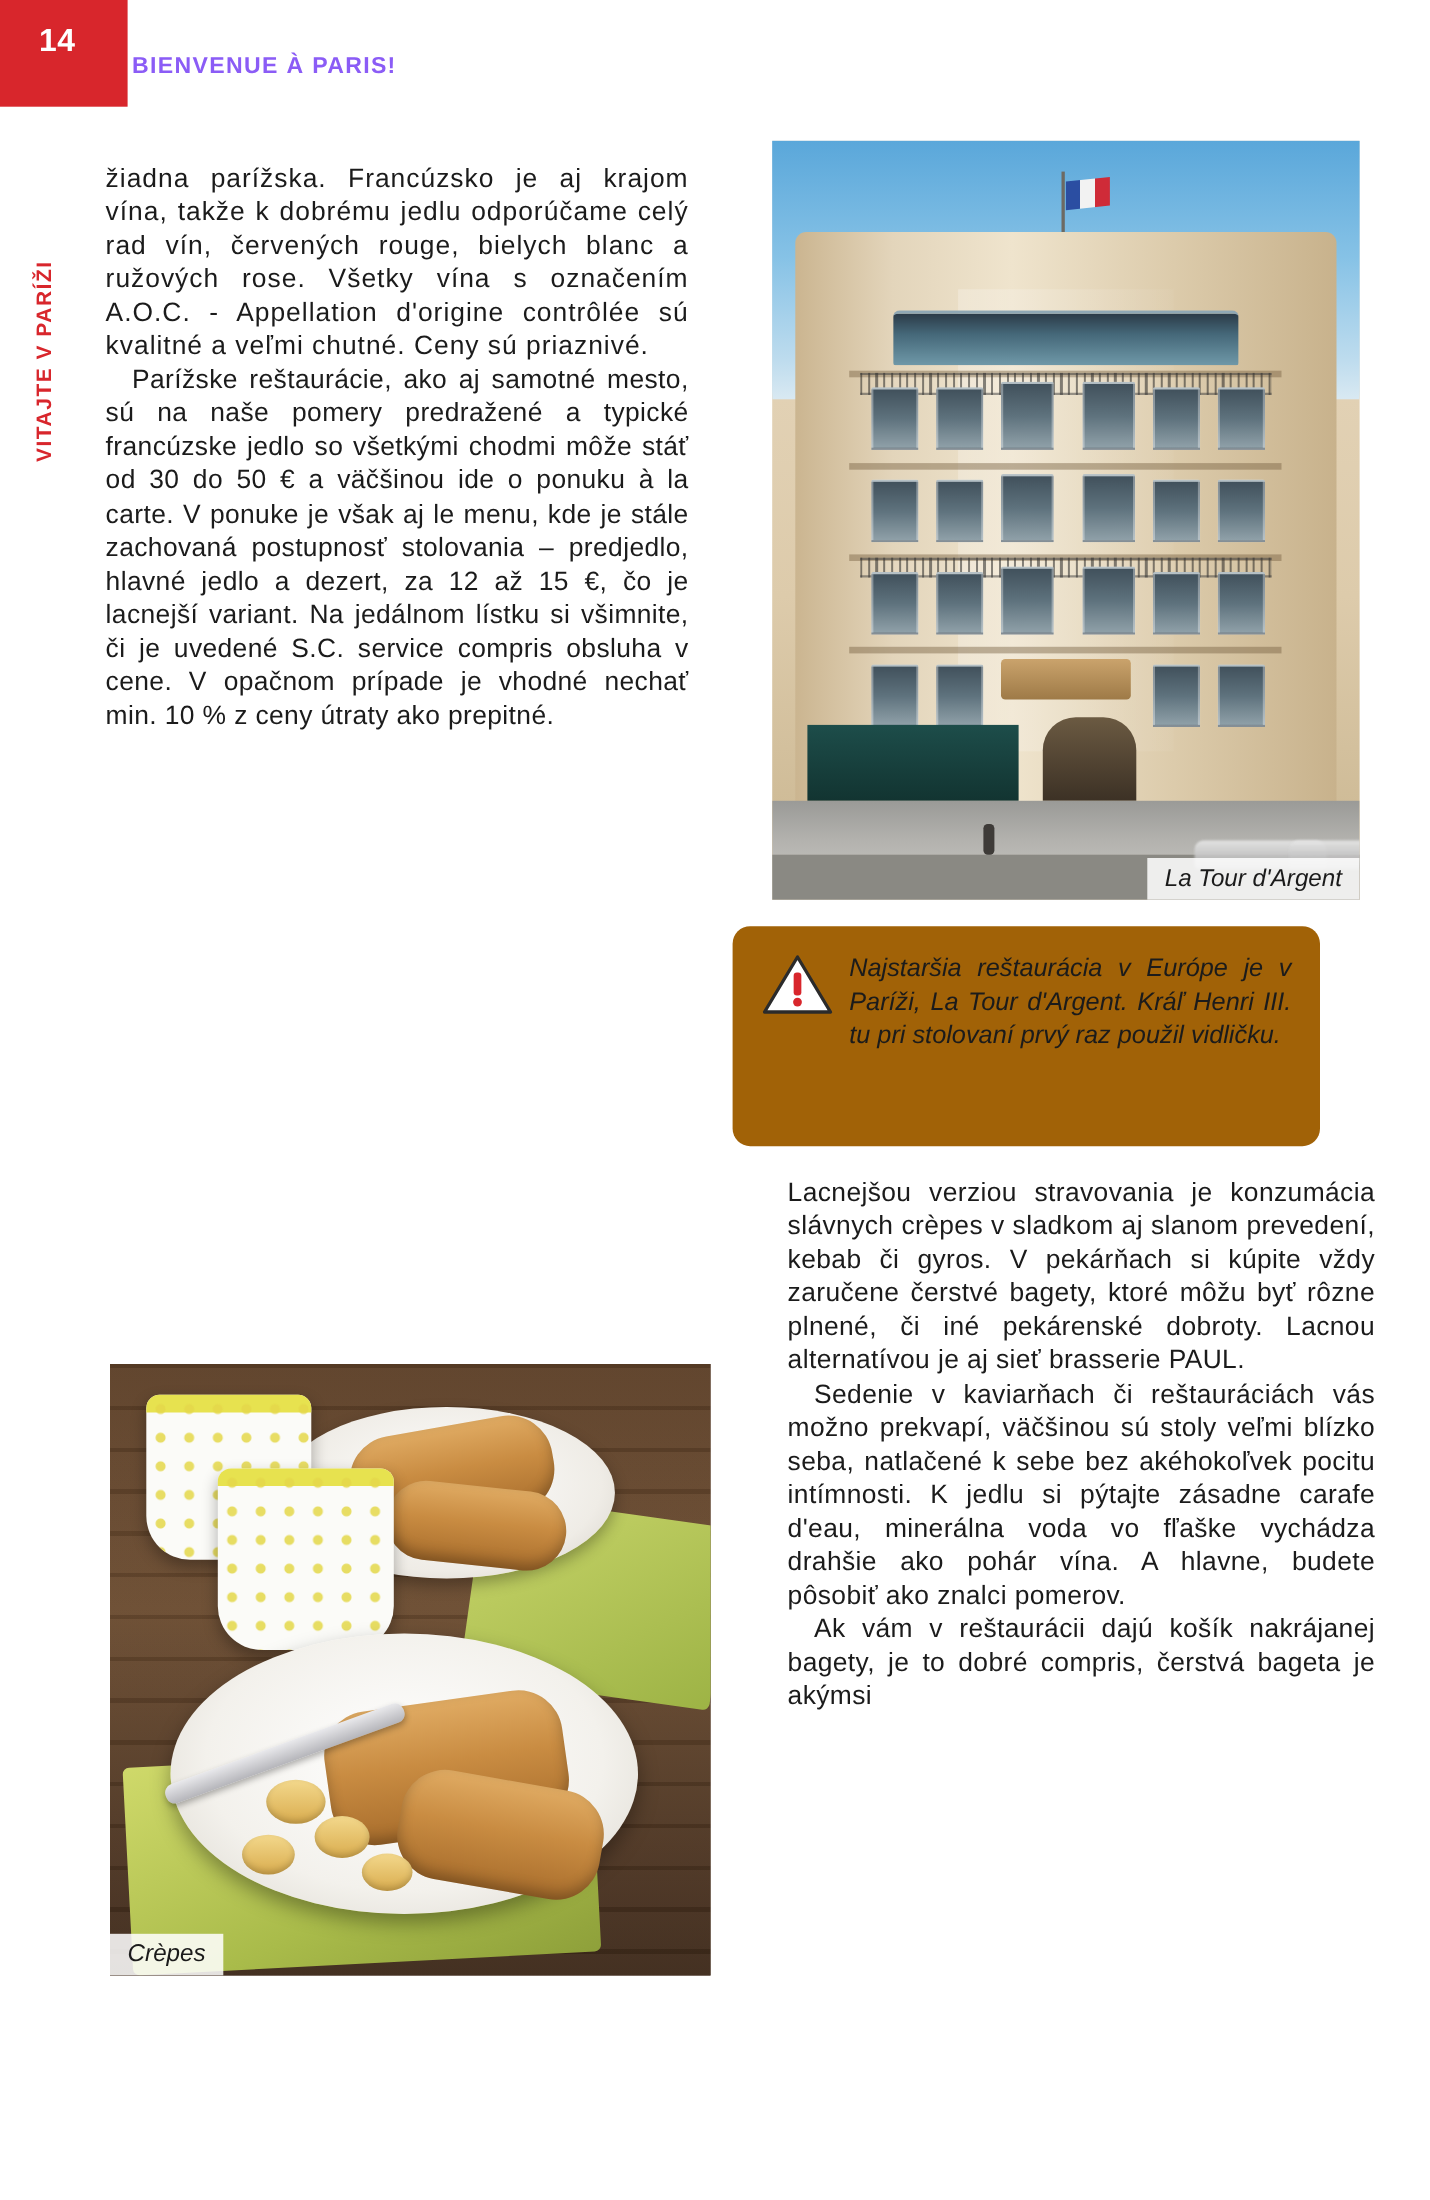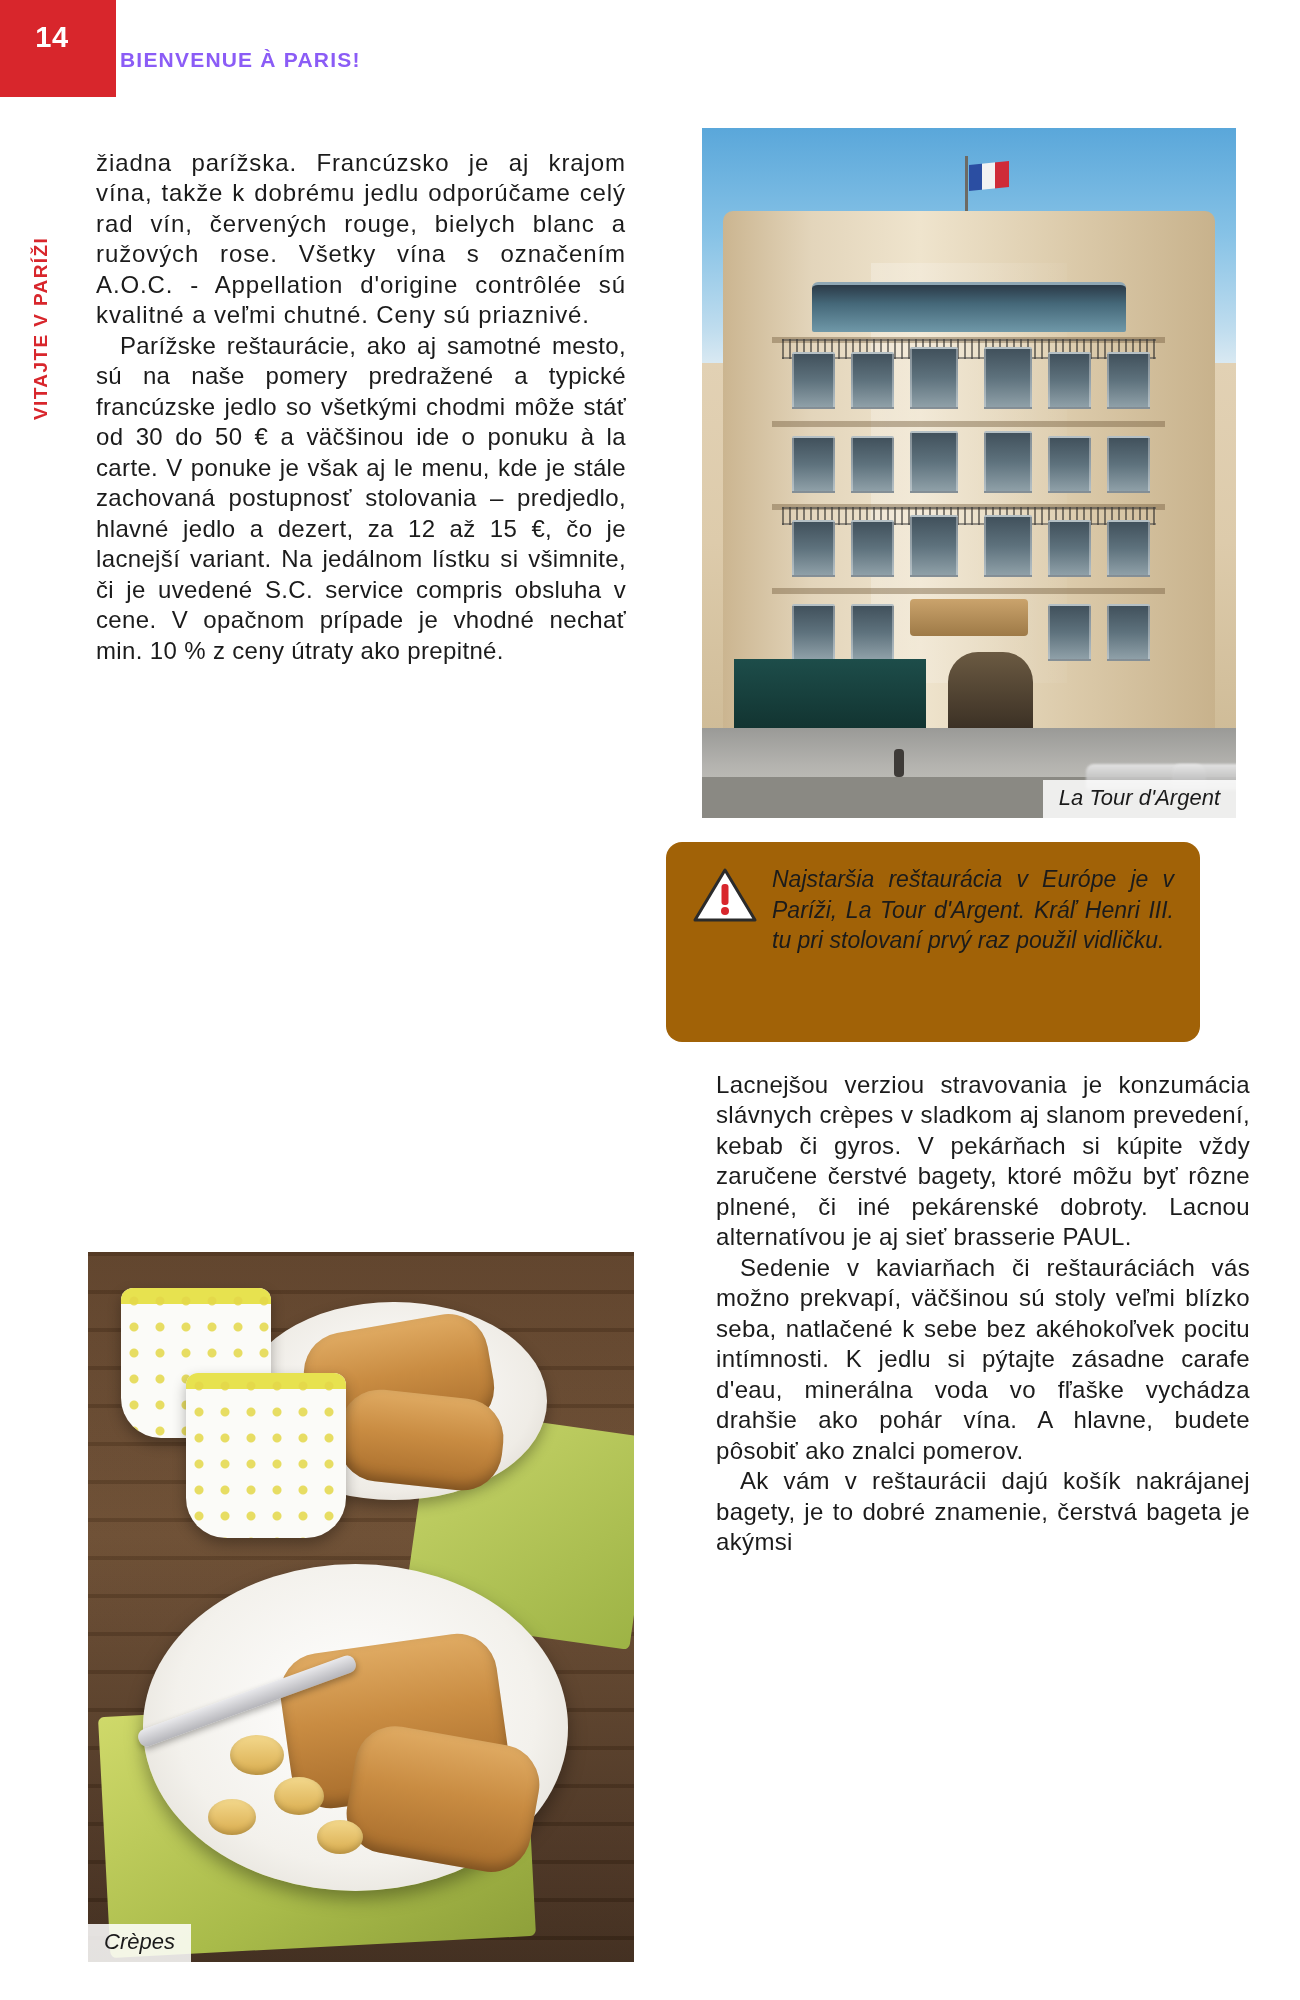--- a/index.html
+++ b/index.html
@@ -286,27 +286,26 @@
   .warn-icon {
     float: left;
     width: 66px;
     height: 58px;
     margin: 2px 14px 2px 0;
   }
 
   
   .photo-crepes {
     position: absolute;
-    left: 88px;
+    left: 100px;
     top: 1240px;
     width: 546px;
-    height: 710px;
+    height: 556px;
     background: linear-gradient(to bottom, #4e3526 0%, #5c4130 35%, #46301f 100%);
     overflow: hidden;
-    margin-top: 12px;
   }
   .wood {
     position: absolute;
     left: 0; top: 0; width: 100%; height: 100%;
     background:
       repeating-linear-gradient(to bottom, rgba(0,0,0,0.10) 0 4px, rgba(255,255,255,0.03) 4px 38px),
       linear-gradient(to bottom, #5d4028 0%, #6b4c31 40%, #3e2a1b 100%);
   }
   .napkin {
     position: absolute;
@@ -469,21 +468,21 @@
       <polygon points="33,4 63,54 3,54" fill="#ffffff" stroke="#2b2b2b" stroke-width="3" stroke-linejoin="round"></polygon>
       <rect x="29.5" y="18" width="7" height="21" rx="3" fill="#d8262c"></rect>
       <circle cx="33" cy="45" r="4" fill="#d8262c"></circle>
     </svg>
     <p class="infobox-text">Najstaršia reštaurácia v Európe je v Paríži, La Tour d'Argent. Kráľ Henri III. tu pri stolovaní prvý raz použil vidličku.</p>
   </div>
 
   <div class="col-right" style="top:1070px;">
     <p class="body tracked-2">Lacnejšou verziou stravovania je konzumácia slávnych crèpes v sladkom aj slanom prevedení, kebab či gyros. V pekárňach si kúpite vždy zaručene čerstvé bagety, ktoré môžu byť rôzne plnené, či iné pekárenské dobroty. Lacnou alternatívou je aj sieť brasserie PAUL.</p>
     <p class="body tracked-2">Sedenie v kaviarňach či reštauráciách vás možno prekvapí, väčšinou sú stoly veľmi blízko seba, natlačené k sebe bez akéhokoľvek pocitu intímnosti. K jedlu si pýtajte zásadne carafe d'eau, minerálna voda vo fľaške vychádza drahšie ako pohár vína. A hlavne, budete pôsobiť ako znalci pomerov.</p>
-    <p class="body tracked-2">Ak vám v reštaurácii dajú košík nakrájanej bagety, je to dobré znamenie, čerstvá bageta je akýmsi</p>
+    <p class="body tracked-2">Ak vám v reštaurácii dajú košík nakrájanej bagety, je to dobré compris, čerstvá bageta je akýmsi</p>
   </div>
 
   <div class="photo photo-crepes">
     <div class="wood"></div>
     <div class="napkin2"></div>
     <div class="napkin"></div>
 
     <div class="plate-top"></div>
     <div class="crepe-roll" style="left:40%; top:10%; width:34%; height:16%; transform: rotate(-10deg);"></div>
     <div class="crepe-roll" style="left:46%; top:20%; width:30%; height:13%; transform: rotate(6deg);"></div>

